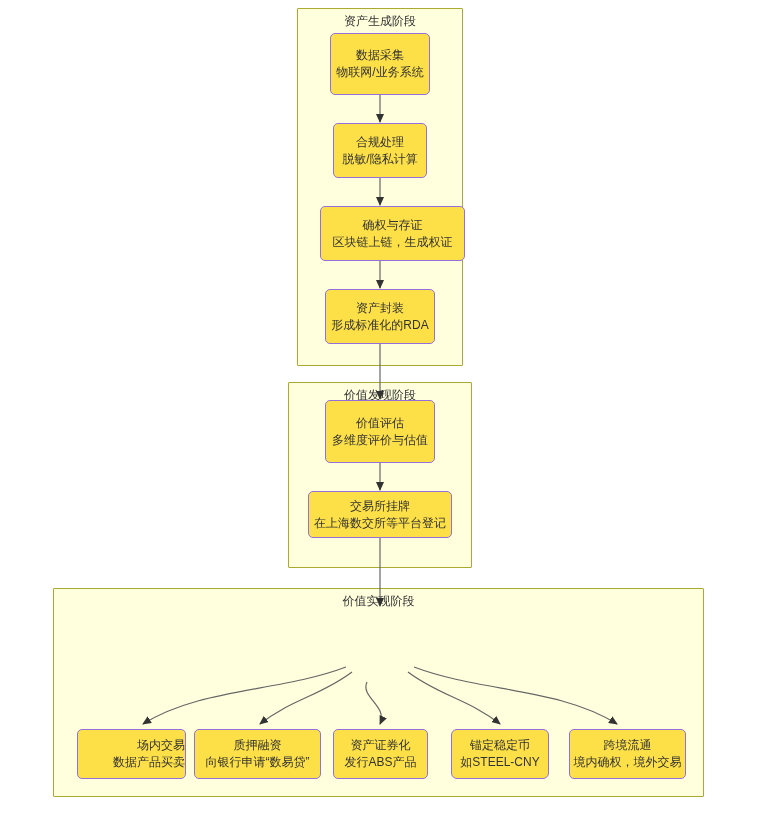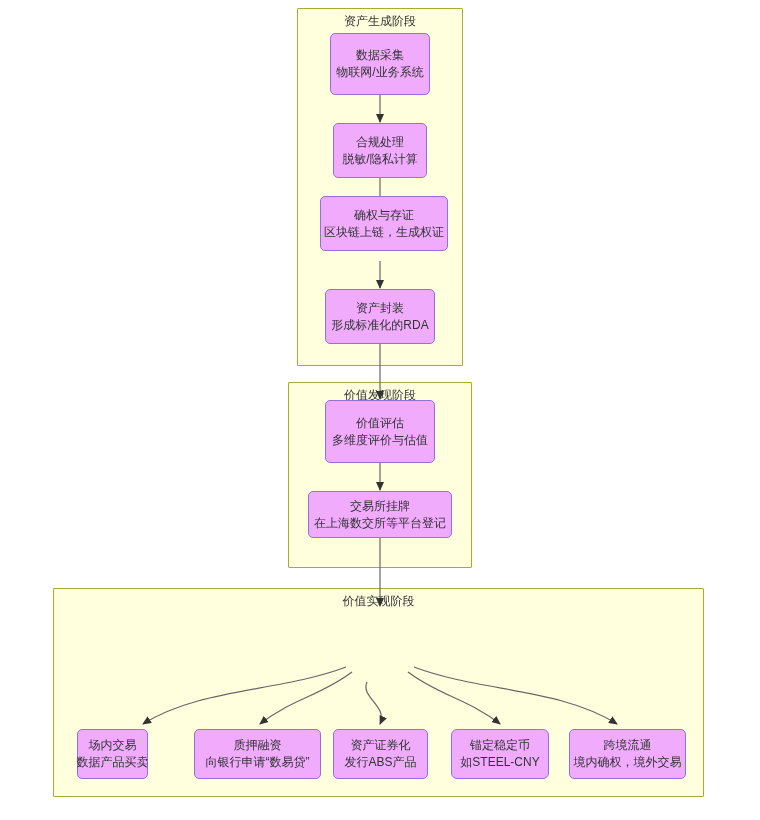--- a/index.html
+++ b/index.html
@@ -40,21 +40,21 @@
     left: 0;
     width: 100%;
     text-align: center;
     font-size: 12px;
     color: #333333;
     line-height: 14px;
     white-space: nowrap;
   }
   .node {
     position: absolute;
-    background: #f0abfc;
+    background: #fde047;
     border: 1px solid #9370db;
     border-radius: 5px;
     box-sizing: border-box;
     display: flex;
     flex-direction: column;
     align-items: center;
     justify-content: center;
     color: #333333;
     font-size: 12px;
     line-height: 17px;
@@ -137,42 +137,42 @@
   <div class="node" style="left:330px; top:33px; width:100px; height:62px;">
     <span class="l1">数据采集</span>
     <span class="l2">物联网/业务系统</span>
   </div>
 
   <div class="node" style="left:333px; top:123px; width:94px; height:55px;">
     <span class="l1">合规处理</span>
     <span class="l2">脱敏/隐私计算</span>
   </div>
 
-  <div class="node" style="left:320px; top:196px; width:128px; height:55px;">
+  <div class="node" style="left:320px; top:206px; width:145px; height:55px;">
     <span class="l1">确权与存证</span>
     <span class="l2">区块链上链，生成权证</span>
   </div>
 
   <div class="node" style="left:325px; top:289px; width:110px; height:55px;">
     <span class="l1">资产封装</span>
     <span class="l2">形成标准化的RDA</span>
   </div>
 
   <div class="node" style="left:325px; top:400px; width:110px; height:63px;font-family:Liberation Serif, serif;">
     <span class="l1">价值评估</span>
     <span class="l2">多维度评价与估值</span>
   </div>
 
   <div class="node" style="left:308px; top:491px; width:144px; height:47px;">
     <span class="l1">交易所挂牌</span>
     <span class="l2">在上海数交所等平台登记</span>
   </div>
 
 
-  <div class="node" style="left:77px; top:729px; width:71px; height:50px;">
+  <div class="node" style="left:77px; top:729px; width:109px; height:50px;align-items:flex-end;">
     <span class="l1">场内交易</span>
     <span class="l2">数据产品买卖</span>
   </div>
 
   <div class="node" style="left:194px; top:729px; width:127px; height:50px;">
     <span class="l1">质押融资</span>
     <span class="l2">向银行申请“数易贷”</span>
   </div>
 
   <div class="node" style="left:333px; top:729px; width:95px; height:50px;">

